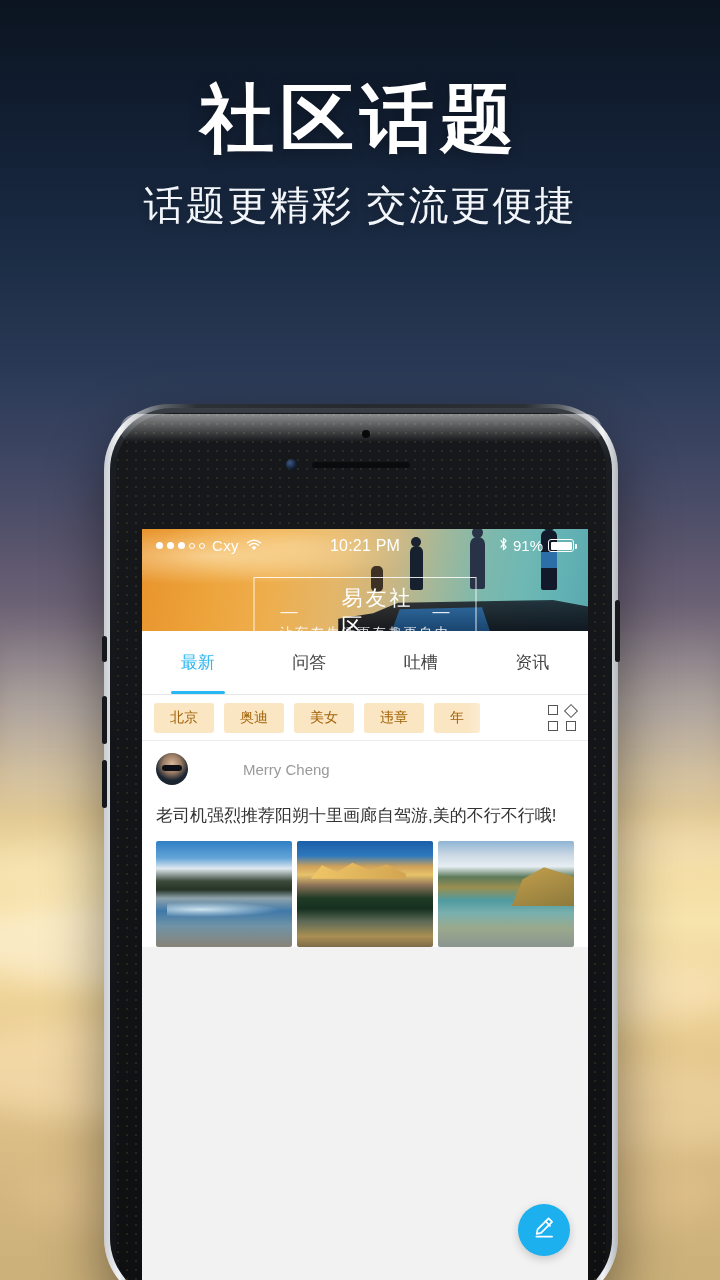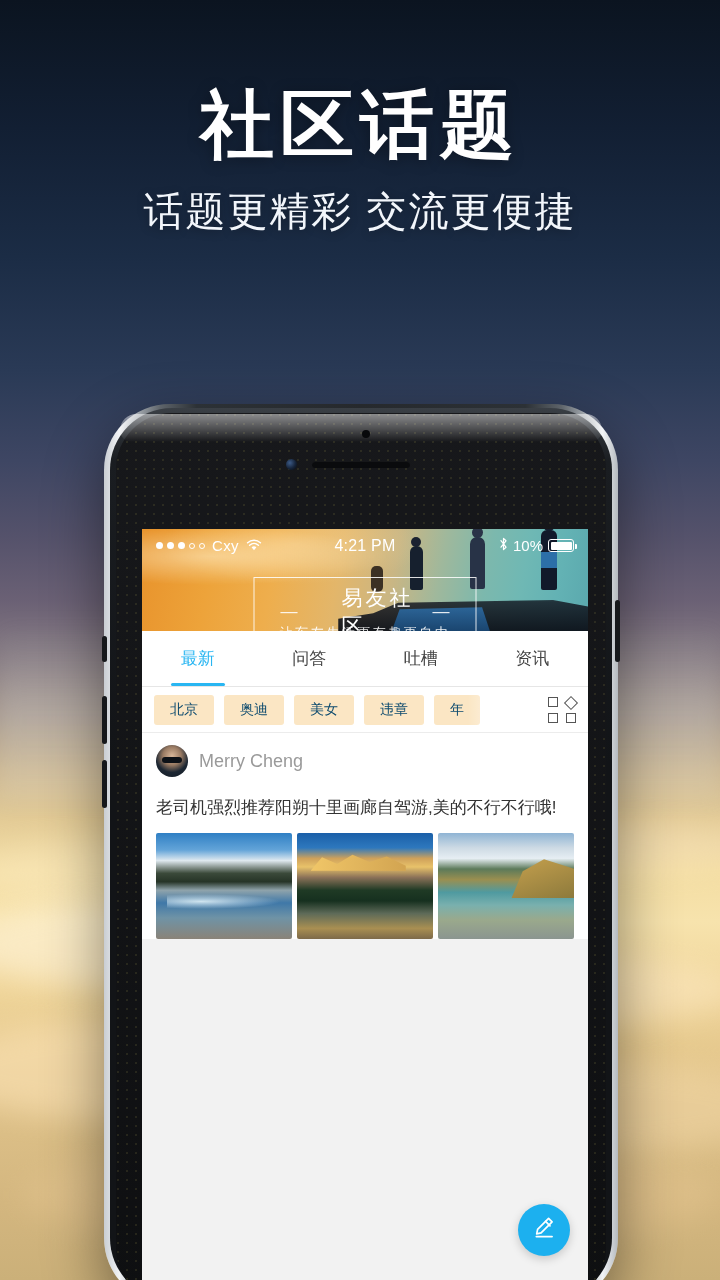--- a/index.html
+++ b/index.html
@@ -45,21 +45,21 @@
   .cl5 { left:20px; top:1140px; width:700px; height:110px; background:#e8c894; opacity:.38; }
   .cl6 { left:-30px; top:840px; width:300px; height:60px; background:#fff0cf; opacity:.32; }
   .cl7 { left:400px; top:820px; width:360px; height:55px; background:#ffead0; opacity:.28; }
   .haze {
     position:absolute; left:0; right:0; top:620px; height:180px;
     background:linear-gradient(180deg,rgba(190,200,215,0) 0%,rgba(214,214,214,.25) 50%,rgba(238,226,198,.2) 100%);
     filter:blur(10px);
   }
 
   
-  .promo { position:absolute; left:0; right:0; top:88px; text-align:center; z-index:5; }
+  .promo { position:absolute; left:0; right:0; top:82px; text-align:center; z-index:5; }
   .promo-title {
     font-size:74px; line-height:1; font-weight:bold; color:#ffffff;
     letter-spacing:6px; text-shadow:0 2px 14px rgba(0,0,0,.35);
   }
   .promo-sub {
     margin-top:22px; font-size:40px; color:#f2f6fb; letter-spacing:2px;
     text-shadow:0 2px 10px rgba(0,0,0,.3);
   }
 
   
@@ -177,40 +177,40 @@
   }
   .hero-title-box .dash { color:rgba(255,255,255,.9); font-size:17px; }
   .hero-title { color:#fff; font-size:21px; letter-spacing:3px;margin-left:32px; }
   .hero-tag {
     position:absolute; left:0; right:0; top:95px; text-align:center;
     color:rgba(255,255,255,.92); font-size:13px; letter-spacing:2.5px;
   }
 
   
   .tabs {
-    display:flex; height:56px; align-items:stretch; background:#fff;
+    display:flex; height:64px; align-items:stretch; background:#fff;
     border-bottom:1px solid #e6e6e6;
   }
   .tab {
     flex:1; display:flex; align-items:center; justify-content:center;
     font-size:17px; color:#444; position:relative;
   }
   .tab.active { color:#29b6f2; }
   .tab.active::after {
     content:""; position:absolute; left:50%; transform:translateX(-50%);
     bottom:0; width:54px; height:3px; background:#29b6f2; border-radius:2px;
   }
 
   
   .tagbar {
     position:relative; display:flex; align-items:center; gap:10px;
     height:46px; padding:0 12px; background:#fff; border-bottom:1px solid #ececec;
   }
   .chip {
-    background:#fbe6c4; color:#0c4a6e; font-size:14px;
+    background:#fbe6c4; color:#a16207; font-size:14px;
     padding:6px 16px; border-radius:3px; white-space:nowrap; flex:none;
   }
   .chip.faded { position:relative; }
   .chip-fade {
     position:absolute; right:46px; top:0; bottom:0; width:74px;
     background:linear-gradient(90deg,rgba(255,255,255,0),#fff 72%); pointer-events:none;
   }
   .grid-icon {
     margin-left:auto; width:28px; height:26px; position:relative; flex:none; z-index:2;
   }
@@ -231,21 +231,21 @@
   .avatar.a1 { background:radial-gradient(circle at 50% 34%,#d9b79a 0%,#9a7b63 34%,#1d2733 62%,#131a24 100%); }
   .avatar.a1::after {
     content:""; position:absolute; left:6px; top:12px; width:20px; height:6px; border-radius:3px;
     background:#0d1117;
   }
   .avatar.a2 { background:radial-gradient(circle at 36% 40%,#f3dccb 0%,#cbb09a 28%,#7d8796 58%,#2e3a4c 100%); }
   .avatar.a2::after {
     content:""; position:absolute; right:2px; bottom:0; width:15px; height:22px; border-radius:50% 50% 0 0;
     background:#1e2738;
   }
-  .uname { font-size:18px; color:#9a9a9a; }
+  .uname { font-size:15px; color:#9a9a9a;margin-left:44px; }
   .uname.dark { color:#8d8d8d; }
   .post-text {
     margin-top:19px; font-size:17px; line-height:1.45; color:#333;
   }
   .thumbs { display:flex; gap:5px; margin-top:12px; }
   .thumb { flex:1; height:106px; border-radius:2px; position:relative; overflow:hidden; }
   .t1 {
     background:
       linear-gradient(180deg,#2f7fc4 0%,#63a4d8 16%,#dfe9ef 26%,#3b4a3a 38%,#263427 46%,
         #8fa3ab 54%,#3f78a8 66%,#6f93a6 80%,#8a8378 100%);
@@ -347,28 +347,28 @@
         </span>
         <span class="sb-carrier">Cxy</span>
         <span>
           <svg width="16" height="12" viewBox="0 0 16 12">
             <path d="M8 11.2 5.6 8.3a3.8 3.8 0 0 1 4.8 0z" fill="#fff"></path>
             <path d="M3.6 6.2a6.8 6.8 0 0 1 8.8 0" stroke="#fff" stroke-width="1.5" fill="none" stroke-linecap="round"></path>
             <path d="M1.6 3.7a9.8 9.8 0 0 1 12.8 0" stroke="#fff" stroke-width="1.5" fill="none" stroke-linecap="round"></path>
           </svg>
         </span>
       </div>
-      <div class="sb-center">4:21 PM</div>
+      <div class="sb-center">10:21 PM</div>
       <div class="sb-right">
         <span>
           <svg width="9" height="14" viewBox="0 0 9 14">
             <path d="M2 3.6 7 10.2 4.5 12.6V1.4L7 3.8 2 10.2" stroke="#fff" stroke-width="1.2" fill="none" stroke-linejoin="round" stroke-linecap="round"></path>
           </svg>
         </span>
-        <span class="sb-batt-txt">10%</span>
+        <span class="sb-batt-txt">91%</span>
         <span class="sb-batt">
             <span></span>
           </span>
       </div>
     </div>
 
     <div class="hero">
       <div class="hero-bg"></div>
       <div class="hero-clouds"></div>
       <div class="hero-jeep"></div>

